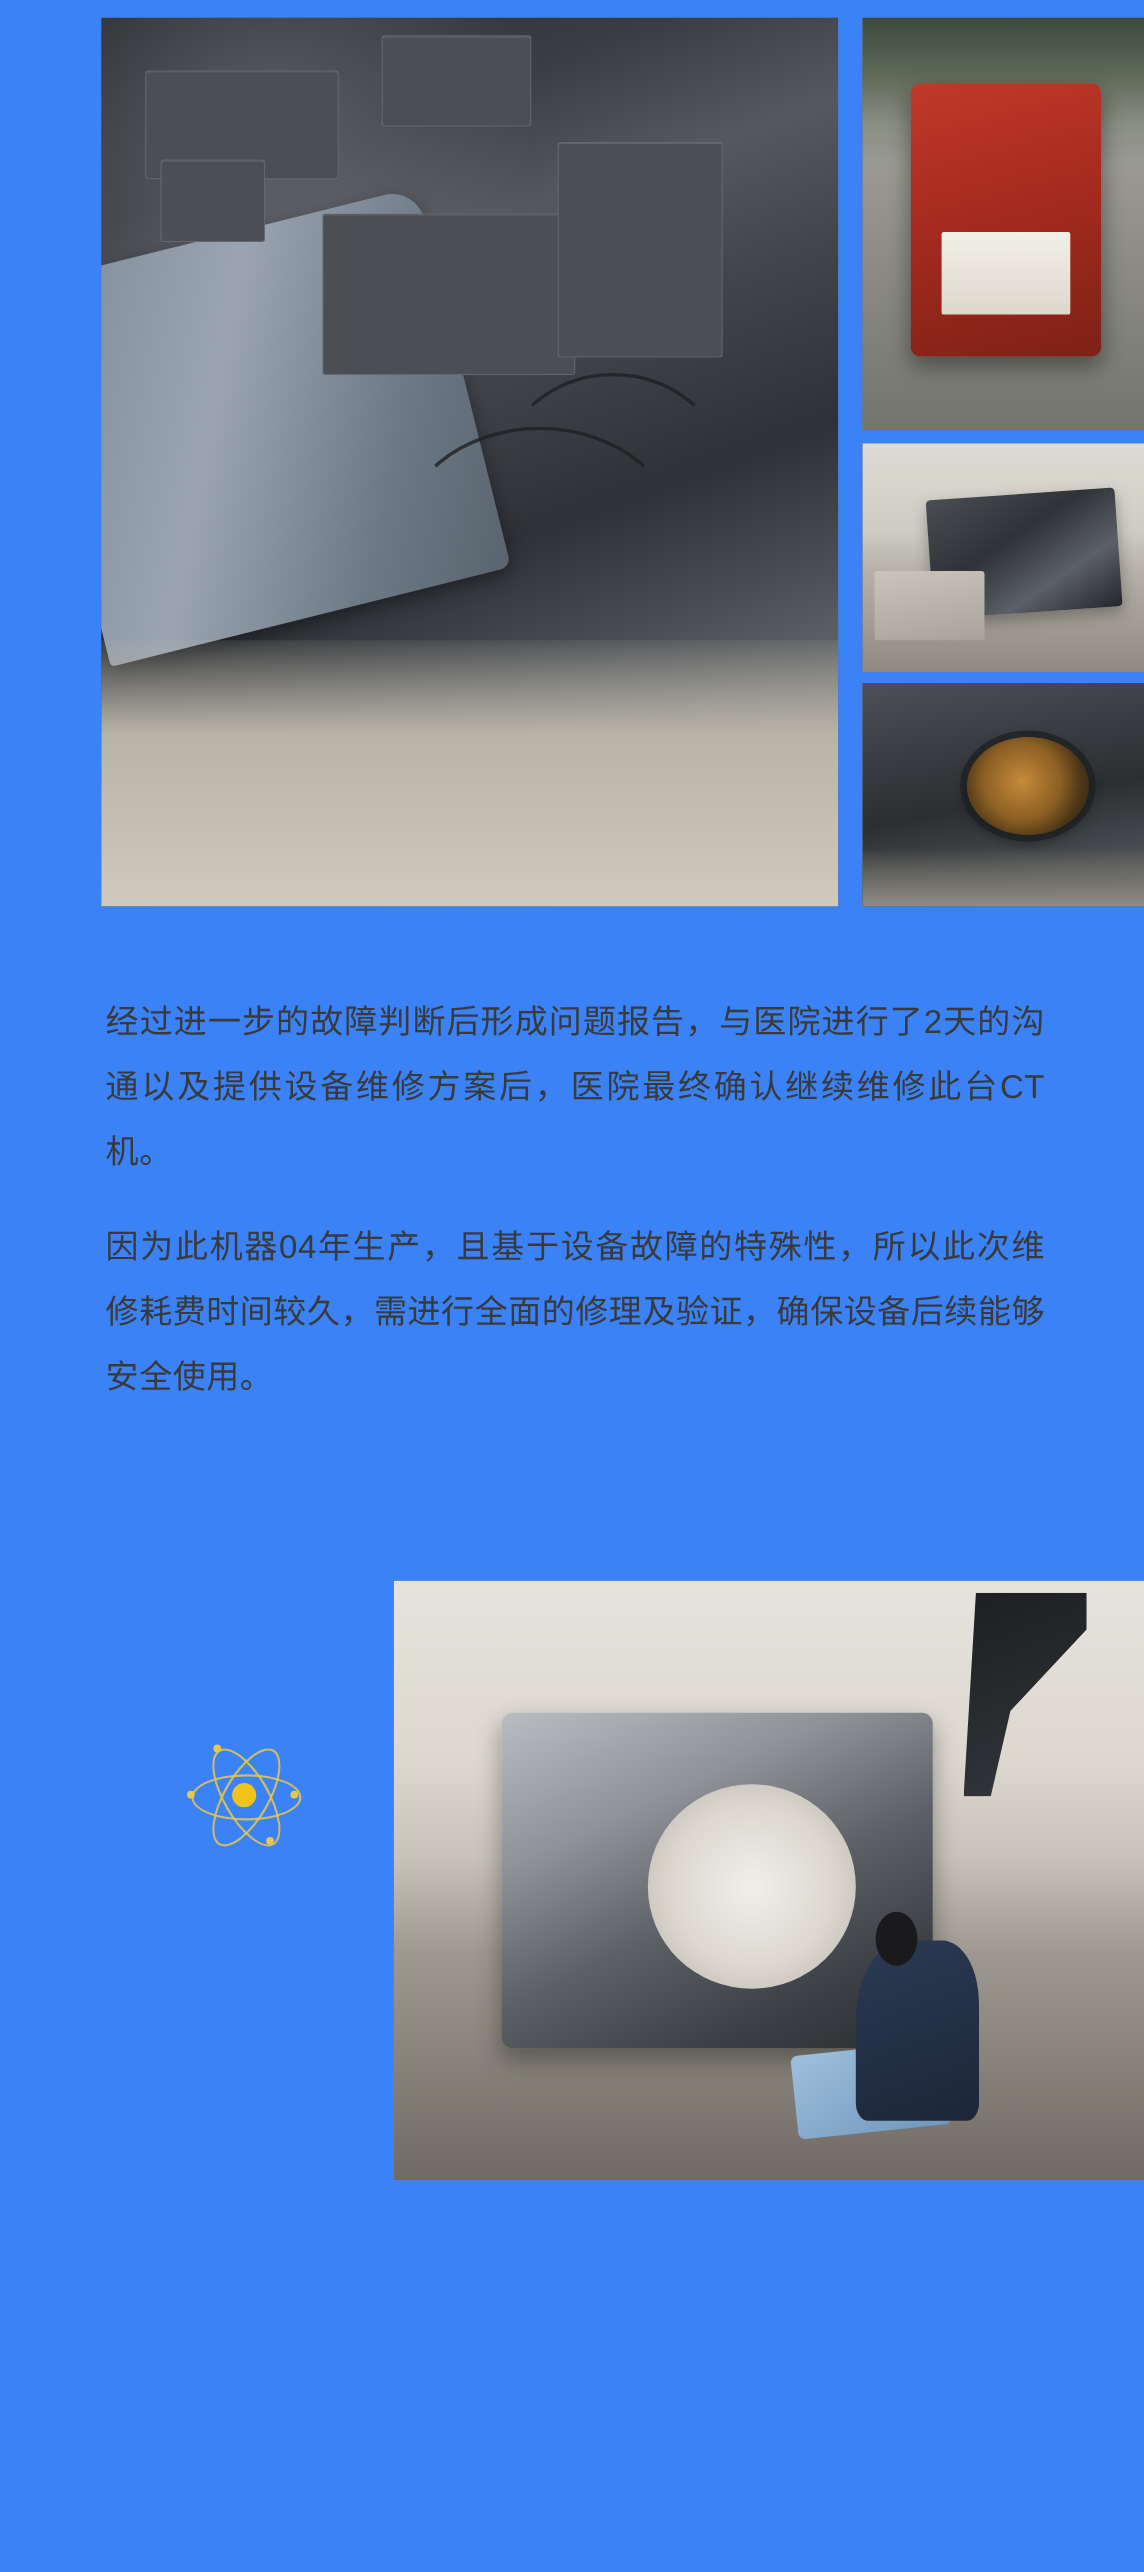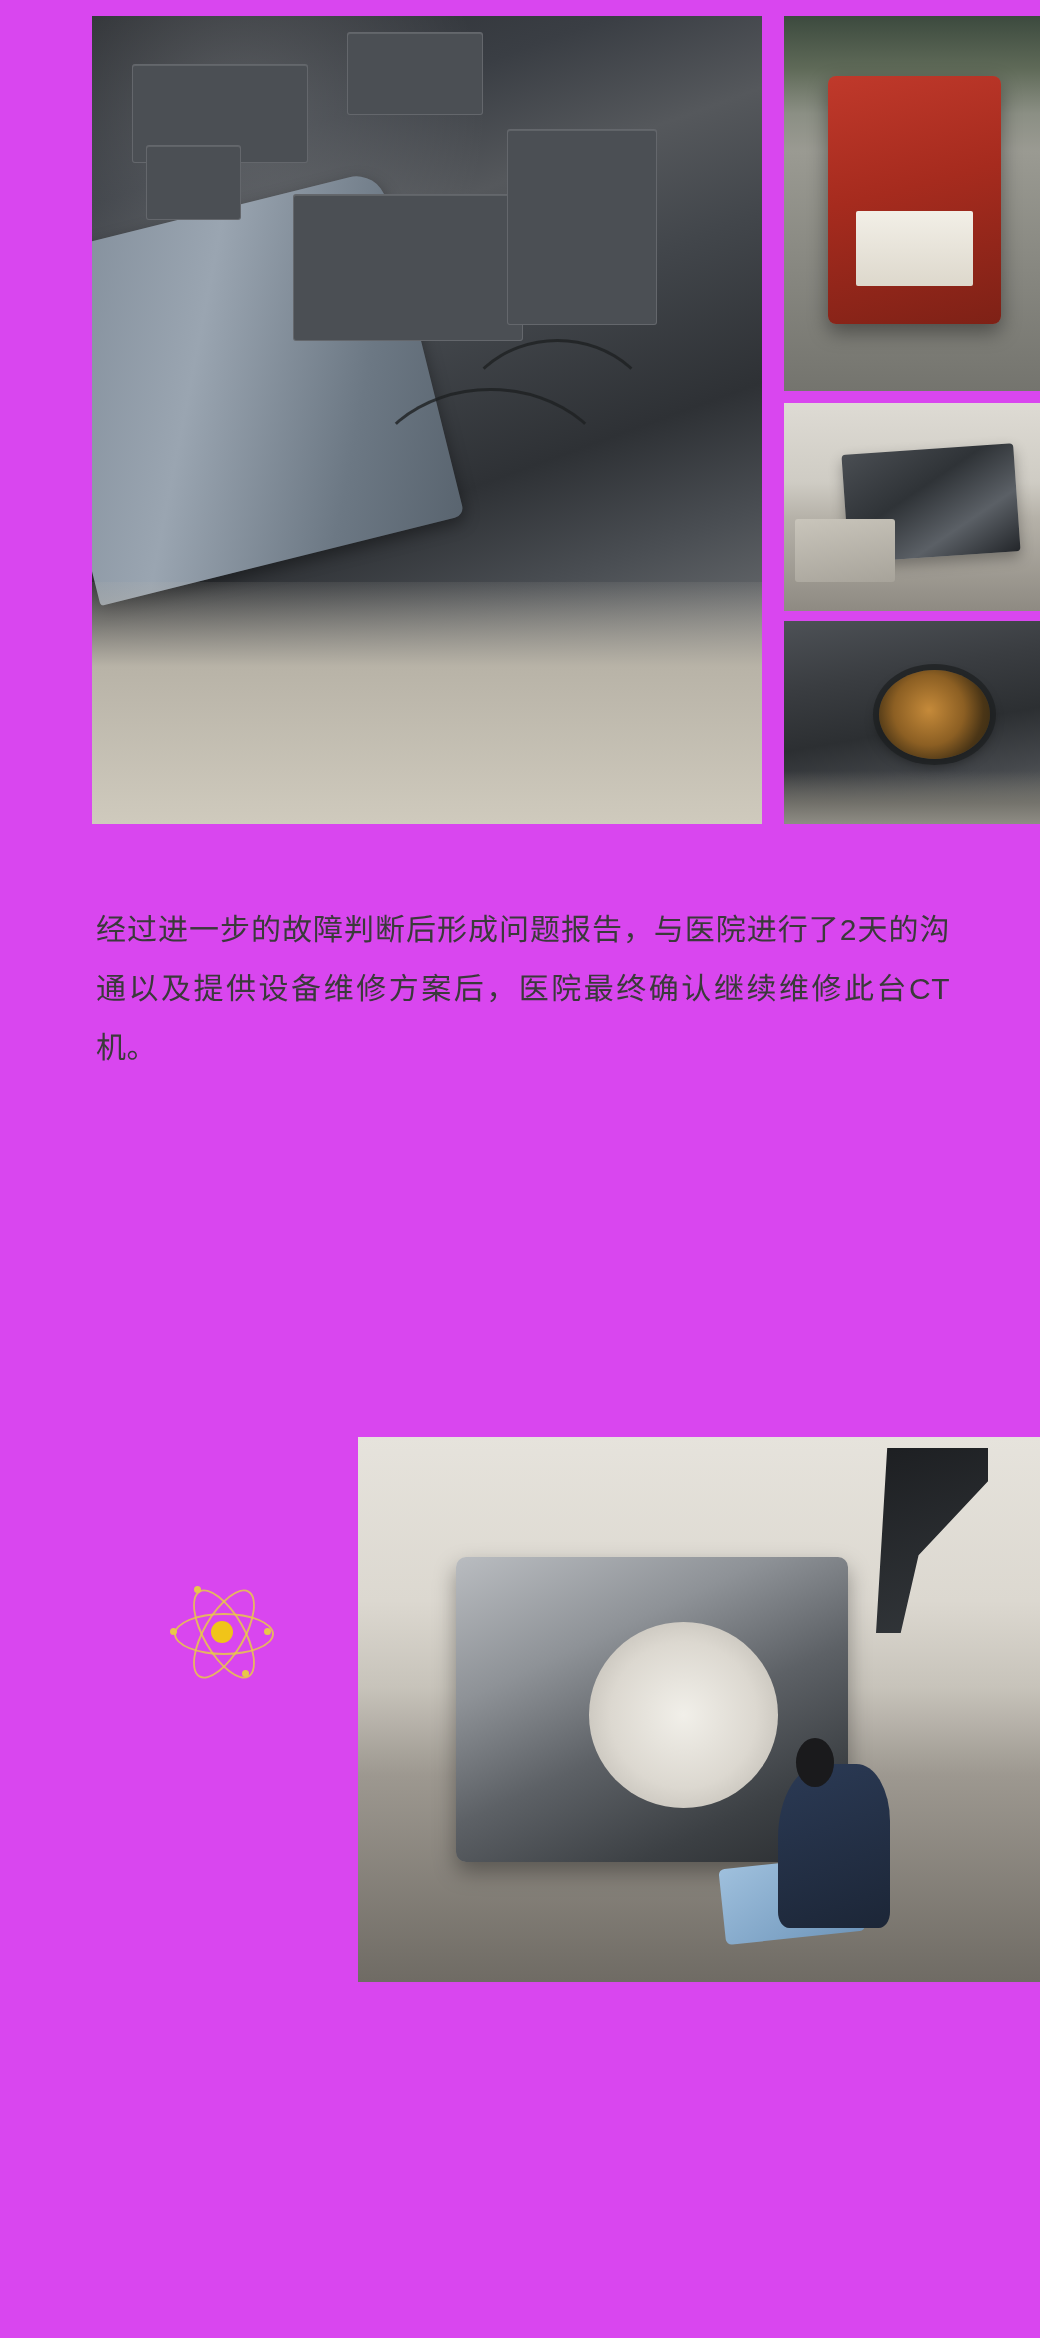--- a/index.html
+++ b/index.html
@@ -12,21 +12,21 @@
     min-height: 2338px;
     font-family: "Liberation Sans", "DejaVu Sans", sans-serif;
     color: #333333;
     position: relative;
     overflow: hidden;
   }
   .page {
     width: 1040px;
     min-height: 2338px;
     position: relative;
-    background: #d946ef;
+    background: #3b82f6;
   }
 
   
   .gallery {
     position: absolute;
     left: 52px;
     top: 0px;
     width: 960px;
     height: 808px;
   }
@@ -348,20 +348,21 @@
 
     <figure class="photo photo-r3">
       <div class="inner img-rotor"></div>
       <figcaption class="sr-only">CT机旋转部件与铜色轴承特写</figcaption>
     </figure>
 
   </div>
 
   <div class="body-copy">
     <p class="para">经过进一步的故障判断后形成问题报告，与医院进行了2天的沟通以及提供设备维修方案后，医院最终确认继续维修此台CT机。</p>
+    <p class="para">因为此机器04年生产，且基于设备故障的特殊性，所以此次维修耗费时间较久，需进行全面的修理及验证，确保设备后续能够安全使用。</p>
   </div>
 
   <div class="atom">
     <div class="orb o1"></div>
     <div class="orb o2"></div>
     <div class="orb o3"></div>
     <div class="nucleus"></div>
     <div class="dot d1"></div>
     <div class="dot d2"></div>
     <div class="dot d3"></div>

